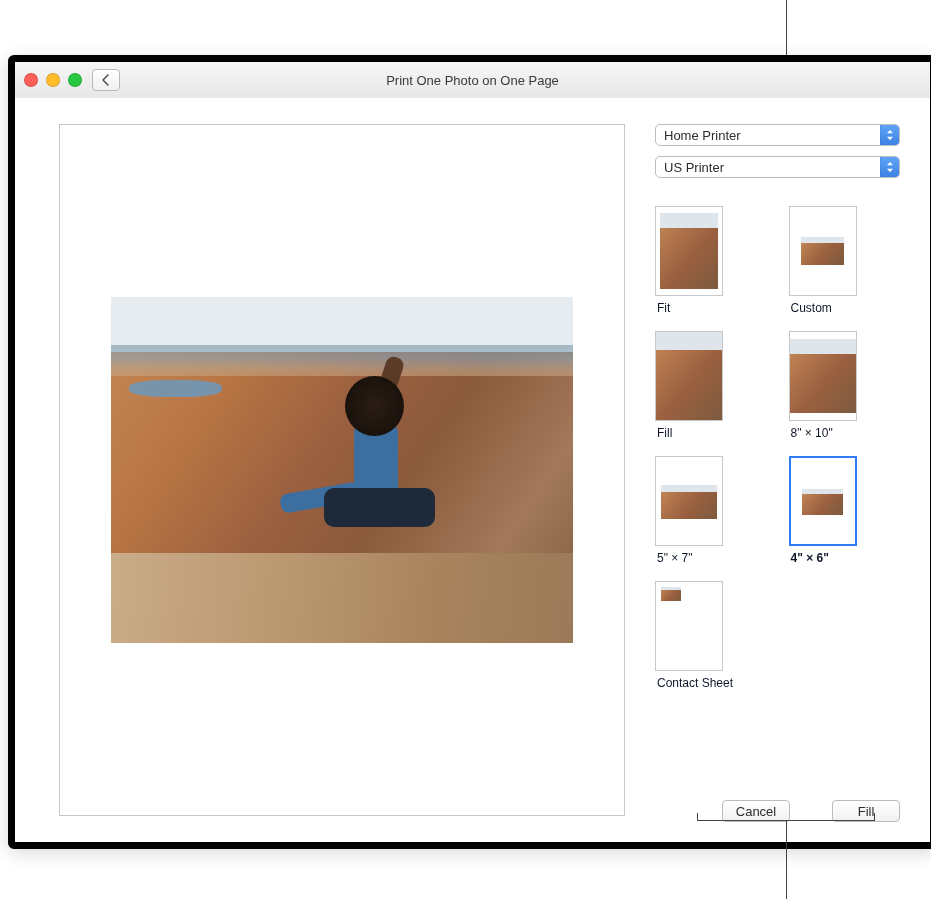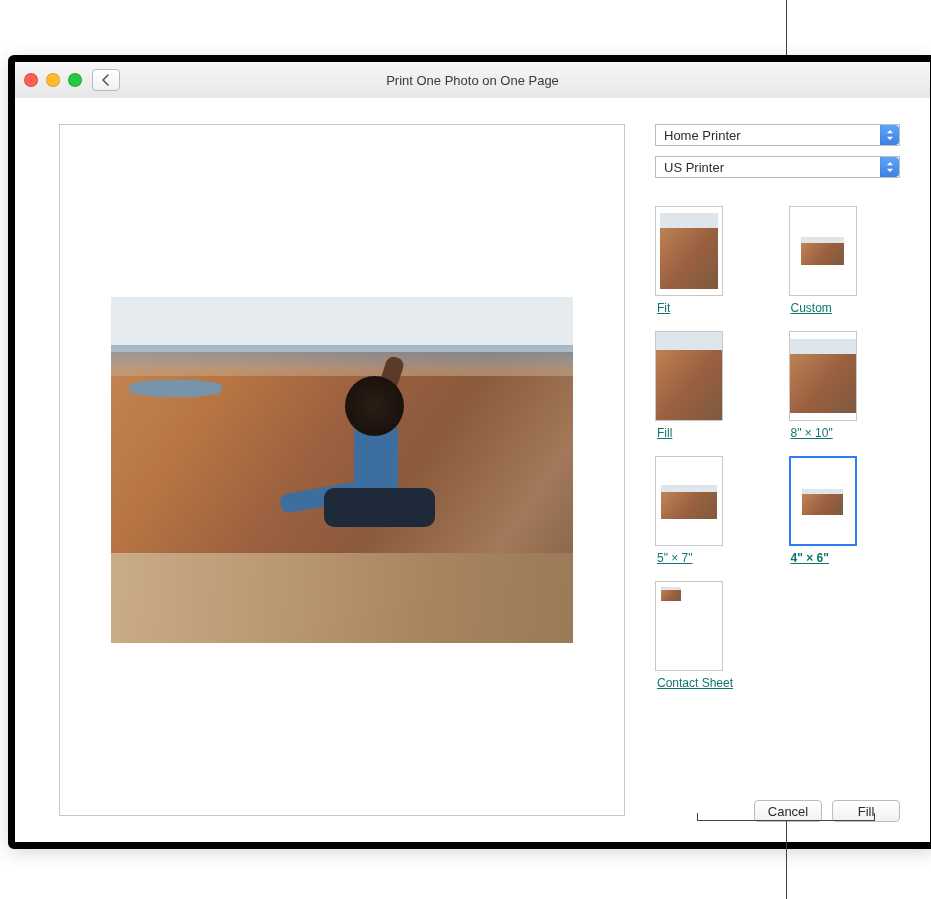--- a/index.html
+++ b/index.html
@@ -170,21 +170,21 @@
   width: 245px;
   padding: 26px 30px 20px 10px;
   display: flex;
   flex-direction: column;
 }
 
 .select {
   position: relative;
   height: 22px;
   border: 1px solid #bcbcbc;
-  border-radius: 0;
+  border-radius: 5px;
   background: #fff;
   margin-bottom: 10px;
   display: flex;
   align-items: center;
   padding: 0 22px 0 8px;
   font-size: 13px;
   box-sizing: border-box;
 }
 .select .cap {
   position: absolute;
@@ -232,40 +232,41 @@
     linear-gradient(130deg,#c68a58,#9b6040 55%,#7c5a3e);
 }
 .thumb.fit  .mini{left:4px;right:4px;top:6px;bottom:6px;}
 .thumb.fill .mini{left:0;right:0;top:0;bottom:0;}
 .thumb.custom .mini{left:18%;top:34%;width:64%;height:32%;}
 .thumb.p8x10 .mini{left:0;right:0;top:7px;bottom:7px;}
 .thumb.p5x7  .mini{left:8%;top:32%;width:84%;height:38%;}
 .thumb.p4x6  .mini{left:18%;top:36%;width:64%;height:30%;}
 .thumb.contact .mini{left:5px;top:5px;width:20px;height:14px;}
 .fmt.selected .label{font-weight:600;}
-.fmt .label{color:#0f766e; padding-left:2px;text-decoration:underline;}
+.fmt .label{color:#0f172a; padding-left:2px;}
 
 .contact-row { grid-column: 1 / span 2; }
 
 .actions {
   margin-top: auto;
   display: flex;
   justify-content: flex-end;
   gap: 10px;
 }
 .btn {
   min-width: 68px;
   height: 22px;
   border-radius: 4px;
   border: 1px solid #bcbcbc;
   background: linear-gradient(to bottom,#fff,#f1f1f1);
   font-size: 13px;
   display:flex;align-items:center;justify-content:center;
   padding: 0 10px;
   box-sizing: border-box;
+  margin-left: 32px;
 }
 </style>
 </head>
 <body>
 
 <div id="callout-top-v" class="callout" style="left:786px; top:0; height:55px;"></div>
 <div id="callout-bot-h" class="callout" style="left:697px; top:820px; width:178px;"></div>
 <div id="callout-bot-tick-l" class="callout" style="left:697px; top:813px; height:8px;"></div>
 <div id="callout-bot-tick-r" class="callout" style="left:874px; top:813px; height:8px;"></div>
 <div id="callout-bot-v" class="callout" style="left:786px; top:820px; height:79px;"></div>

